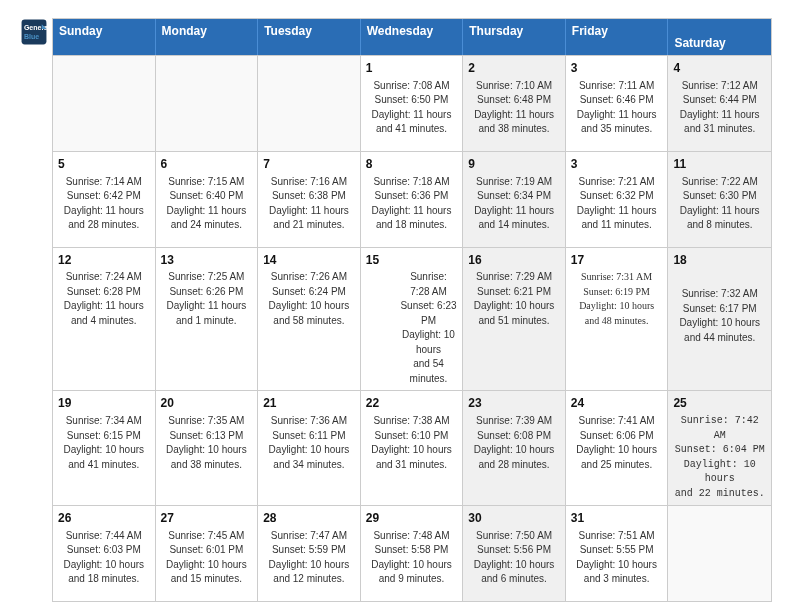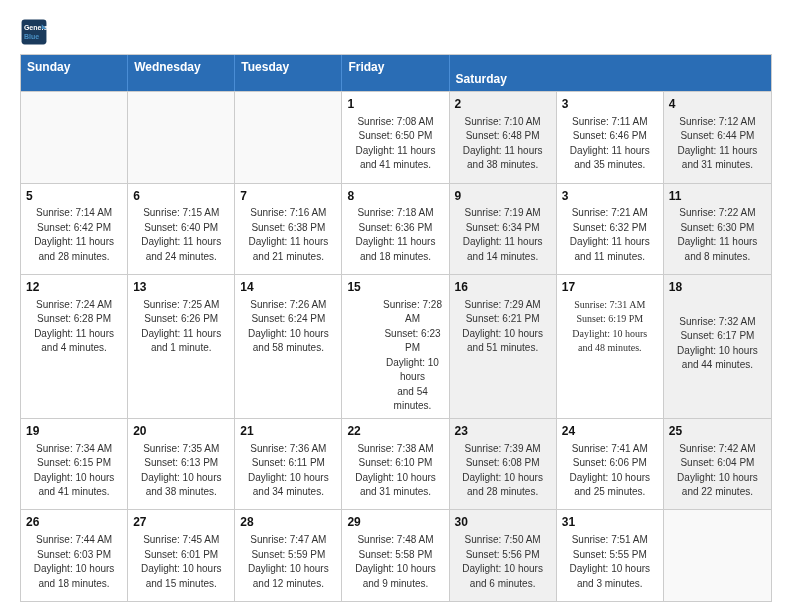--- a/index.html
+++ b/index.html
@@ -8,21 +8,21 @@
       height: 612px;
       font-family: Arial, sans-serif;
       background: #fff;
       overflow: hidden;
     }
     .page {
       width: 792px;
       height: 612px;
       padding: 18px 20px 10px 20px;
       display: flex;
-      flex-direction: column;
+      flex-direction: row;
     }
     .header {
       display: flex;
       justify-content: space-between;
       align-items: flex-start;
       margin-bottom: 8px;
     }
     .logo {
       display: flex;
       align-items: center;
@@ -130,22 +130,24 @@
     </div>
     <div class="title-block">
       <div class="month-title"></div>
       <div class="location"></div>
     </div>
   </div>
 
   <div class="calendar">
     <div class="cal-header-row">
     <div class="cal-header-cell">Sunday</div>
+        <div class="cal-header-cell">Monday</div>
+        <div class="cal-header-cell">Tuesday</div>
         <div class="cal-header-cell">Wednesday</div>
-        <div class="cal-header-cell">Tuesday</div>
+        <div class="cal-header-cell">Thursday</div>
         <div class="cal-header-cell">Friday</div>
         <div class="cal-header-cell">Saturday</div>
       </div>
     <div class="cal-body">
     <div class="cal-row">
           <div class="cal-cell empty"></div>
           <div class="cal-cell empty"></div>
           <div class="cal-cell empty"></div>
           <div class="cal-cell">
             <div class="day-num">1</div>
@@ -316,21 +318,21 @@
           </div>
           <div class="cal-cell">
             <div class="day-num">24</div>
             <div class="cell-text" style="white-space: pre-line;">Sunrise: 7:41 AM
 Sunset: 6:06 PM
 Daylight: 10 hours
 and 25 minutes.</div>
           </div>
           <div class="cal-cell shaded">
             <div class="day-num">25</div>
-            <div class="cell-text" style="white-space: pre-line;">Sunrise: 7:42 AM
+            <div class="cell-text" style="white-space: pre-line; font-family: Liberation Mono, monospace;">Sunrise: 7:42 AM
 Sunset: 6:04 PM
 Daylight: 10 hours
 and 22 minutes.</div>
           </div>
         </div>
         <div class="cal-row">
           <div class="cal-cell">
             <div class="day-num">26</div>
             <div class="cell-text" style="white-space: pre-line;">Sunrise: 7:44 AM
 Sunset: 6:03 PM

